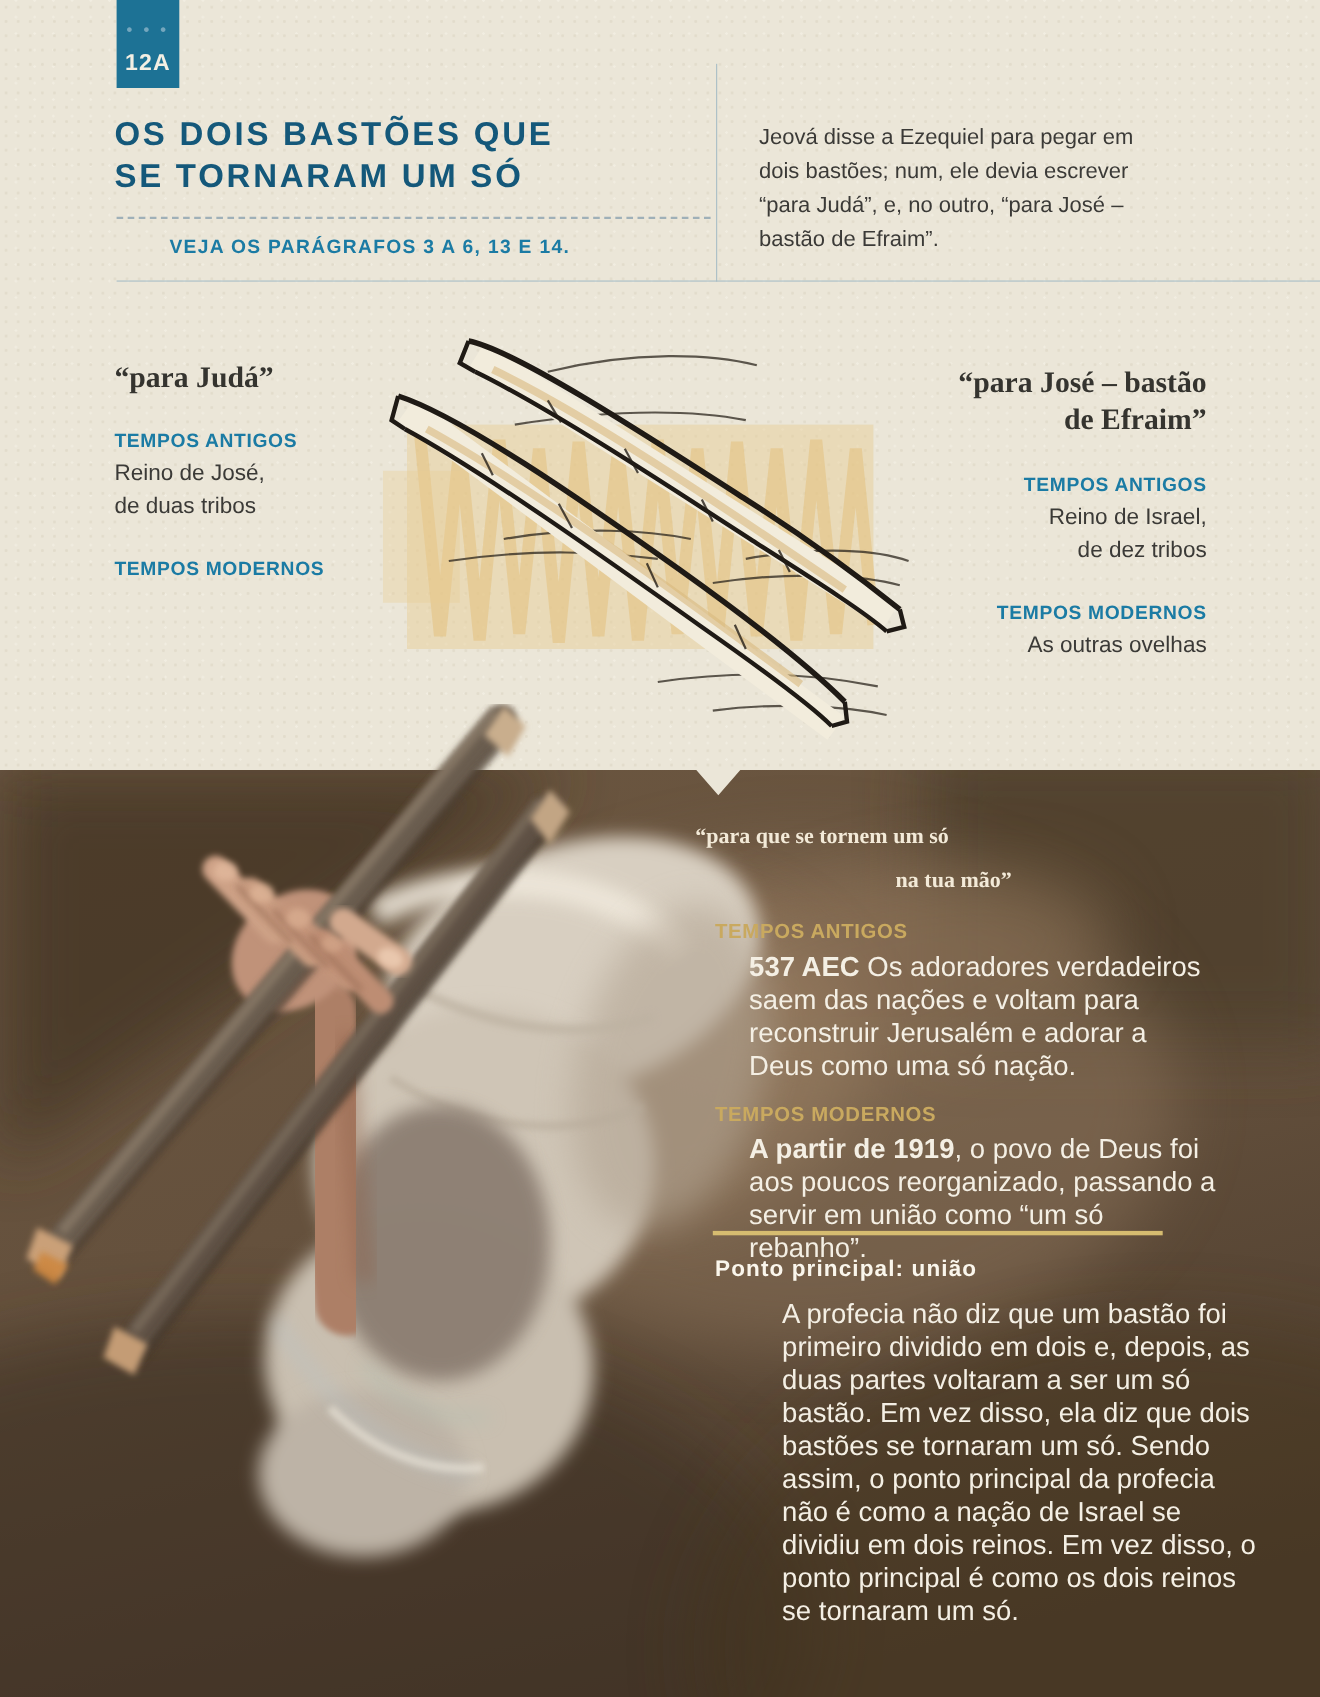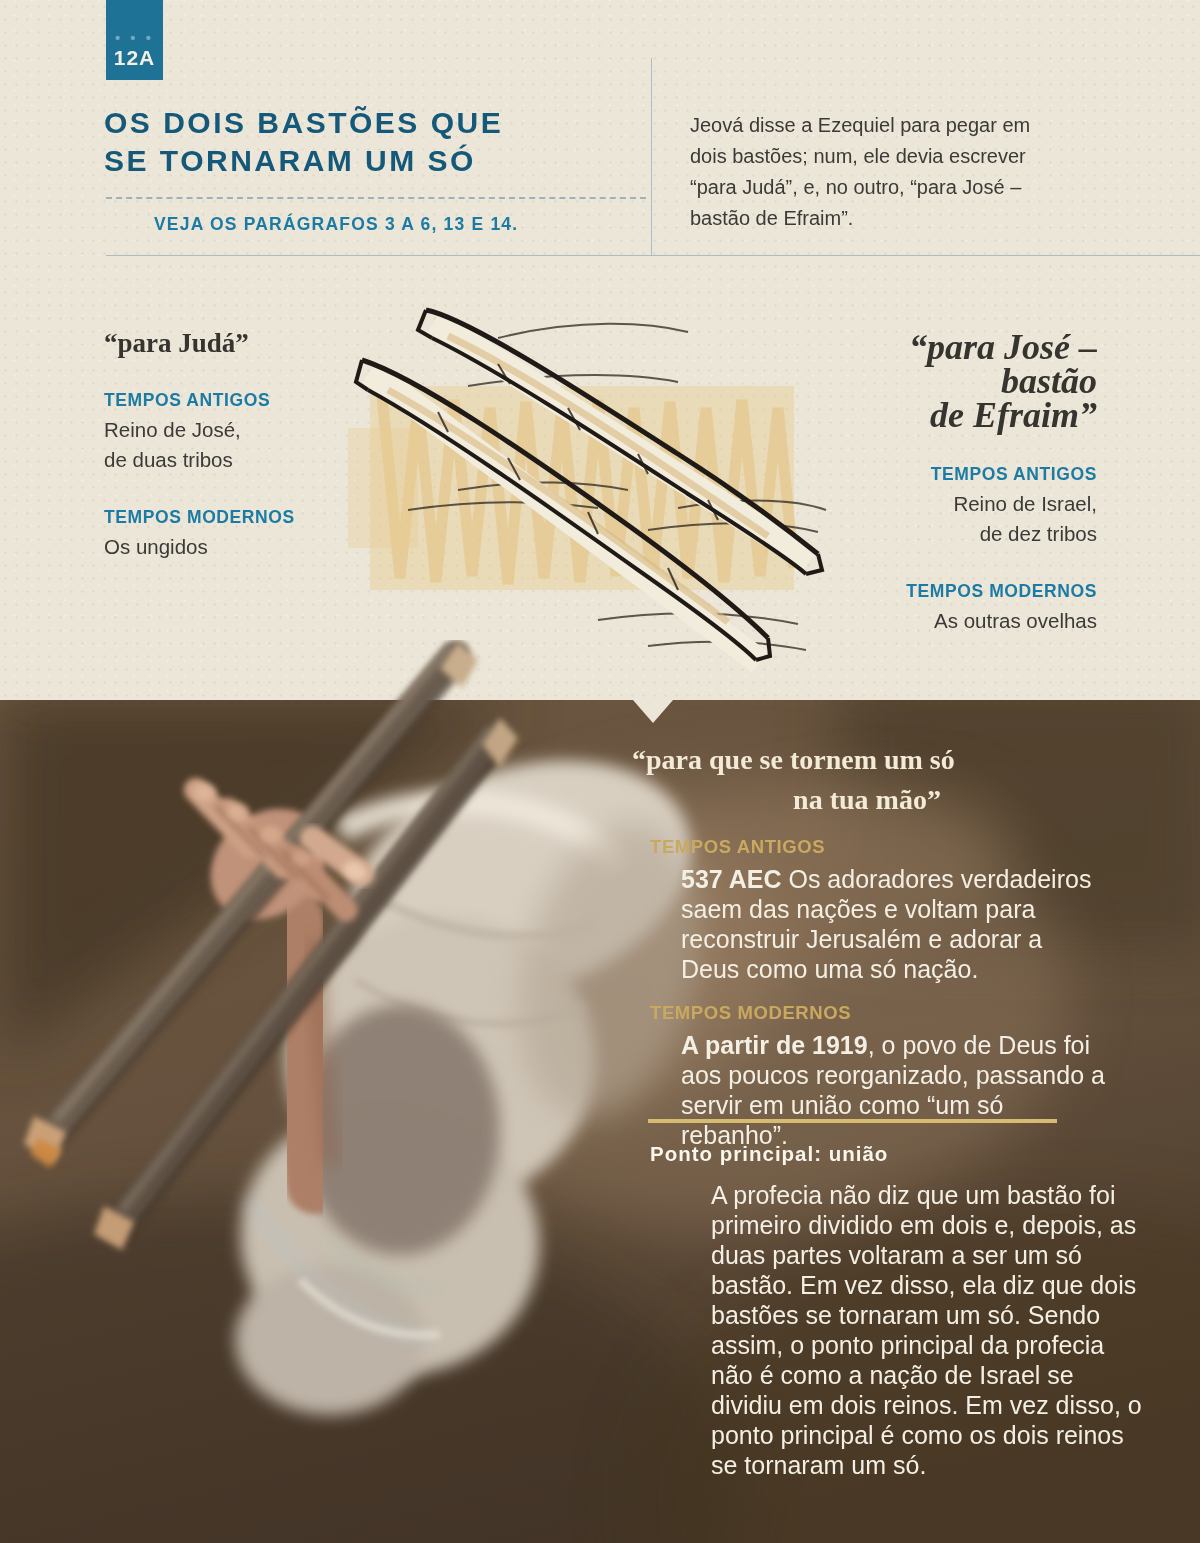--- a/index.html
+++ b/index.html
@@ -21,21 +21,21 @@
   }
   .abs{position:absolute;}
 
   
   .badge{
     left:106px;top:0;width:57px;height:80px;background:#1d7295;
     display:flex;flex-direction:column;align-items:center;justify-content:flex-end;
     padding-bottom:10px;box-sizing:border-box;
   }
   .badge-dots{color:#74a6bd;font-size:15px;letter-spacing:3px;font-weight:bold;line-height:12px;margin-bottom:2px;}
-  .badge-num{color:#f3efe3;font-size:21px;font-weight:bold;letter-spacing:1px;}
+  .badge-num{color:#f3efe3;font-size:21px;font-weight:bold;letter-spacing:1px;margin-top:10px;}
 
   .title{
     left:104px;top:104px;width:560px;
     color:#14587a;font-size:30px;font-weight:bold;letter-spacing:2.5px;line-height:38px;
   }
   .dashed-rule{
     left:106px;top:197px;width:540px;height:0;
     border-top:2px dashed #9fb0b8;
   }
   .see-paragraphs{
@@ -46,33 +46,33 @@
   .intro{
     left:690px;top:110px;width:345px;
     color:#3b3a37;font-size:20px;line-height:31px;
   }
 
   
   .serif-head{font-family:"Liberation Serif",serif;font-weight:bold;color:#35342f;}
   .col-left{left:104px;top:326px;width:270px;}
   .col-left .serif-head{font-size:27px;line-height:34px;}
   .col-right{left:820px;top:330px;width:277px;text-align:right;}
-  .col-right .serif-head{font-size:36px;line-height:34px;font-style:italic;}
+  .col-right .serif-head{font-size:27px;line-height:34px;}
   .tlabel{color:#1b7ba4;font-size:17.5px;font-weight:bold;letter-spacing:.6px;}
   .tbody{color:#3b3a37;font-size:20.5px;line-height:30px;}
   .mt-judah-ant{margin-top:30px;}
   .mt-gap{margin-top:4px;}
   .mt-judah-mod{margin-top:32px;}
   .mt-joseph-ant{margin-top:32px;}
 
   
   .b-head{
     left:642px;top:740px;width:450px;
     font-family:"Liberation Serif",serif;font-weight:bold;
-    color:#f3ead8;font-size:28px;line-height:40px;text-indent:-10px;
+    color:#f3ead8;font-size:20px;line-height:40px;text-indent:-10px;
   }
   .b-label{color:#c9a95f;font-size:18.5px;font-weight:bold;letter-spacing:.6px;}
   .b-body{color:#f4efe4;font-size:25px;line-height:30px;margin-left:31px;}
   .b-body b{font-weight:bold;}
   .lbl1{left:650px;top:836px;}
   .par1{left:650px;top:864px;width:424px;}
   .lbl2{left:650px;top:1002px;}
   .par2{left:650px;top:1030px;width:434px;}
   .gold-rule{left:648px;top:1119px;width:409px;height:4px;background:#d6bc70;}
   .key-label{left:650px;top:1142px;color:#faf6ec;font-size:20.5px;font-weight:bold;letter-spacing:1px;}
@@ -243,21 +243,20 @@
   </svg>
 
   <div class="abs col-left">
     <div class="serif-head">“para Judá”</div>
     <div class="tlabel mt-judah-ant">TEMPOS ANTIGOS</div>
     <div class="tbody mt-gap">
       <div>Reino de José,</div>
       <div>de duas tribos</div>
     </div>
     <div class="tlabel mt-judah-mod">TEMPOS MODERNOS</div>
-    <div class="tbody mt-gap">Os ungidos</div>
   </div>
 
   <div class="abs col-right">
     <div class="serif-head">
       <div>“para José – bastão</div>
       <div>de Efraim”</div>
     </div>
     <div class="tlabel mt-joseph-ant">TEMPOS ANTIGOS</div>
     <div class="tbody mt-gap">
       <div>Reino de Israel,</div>

